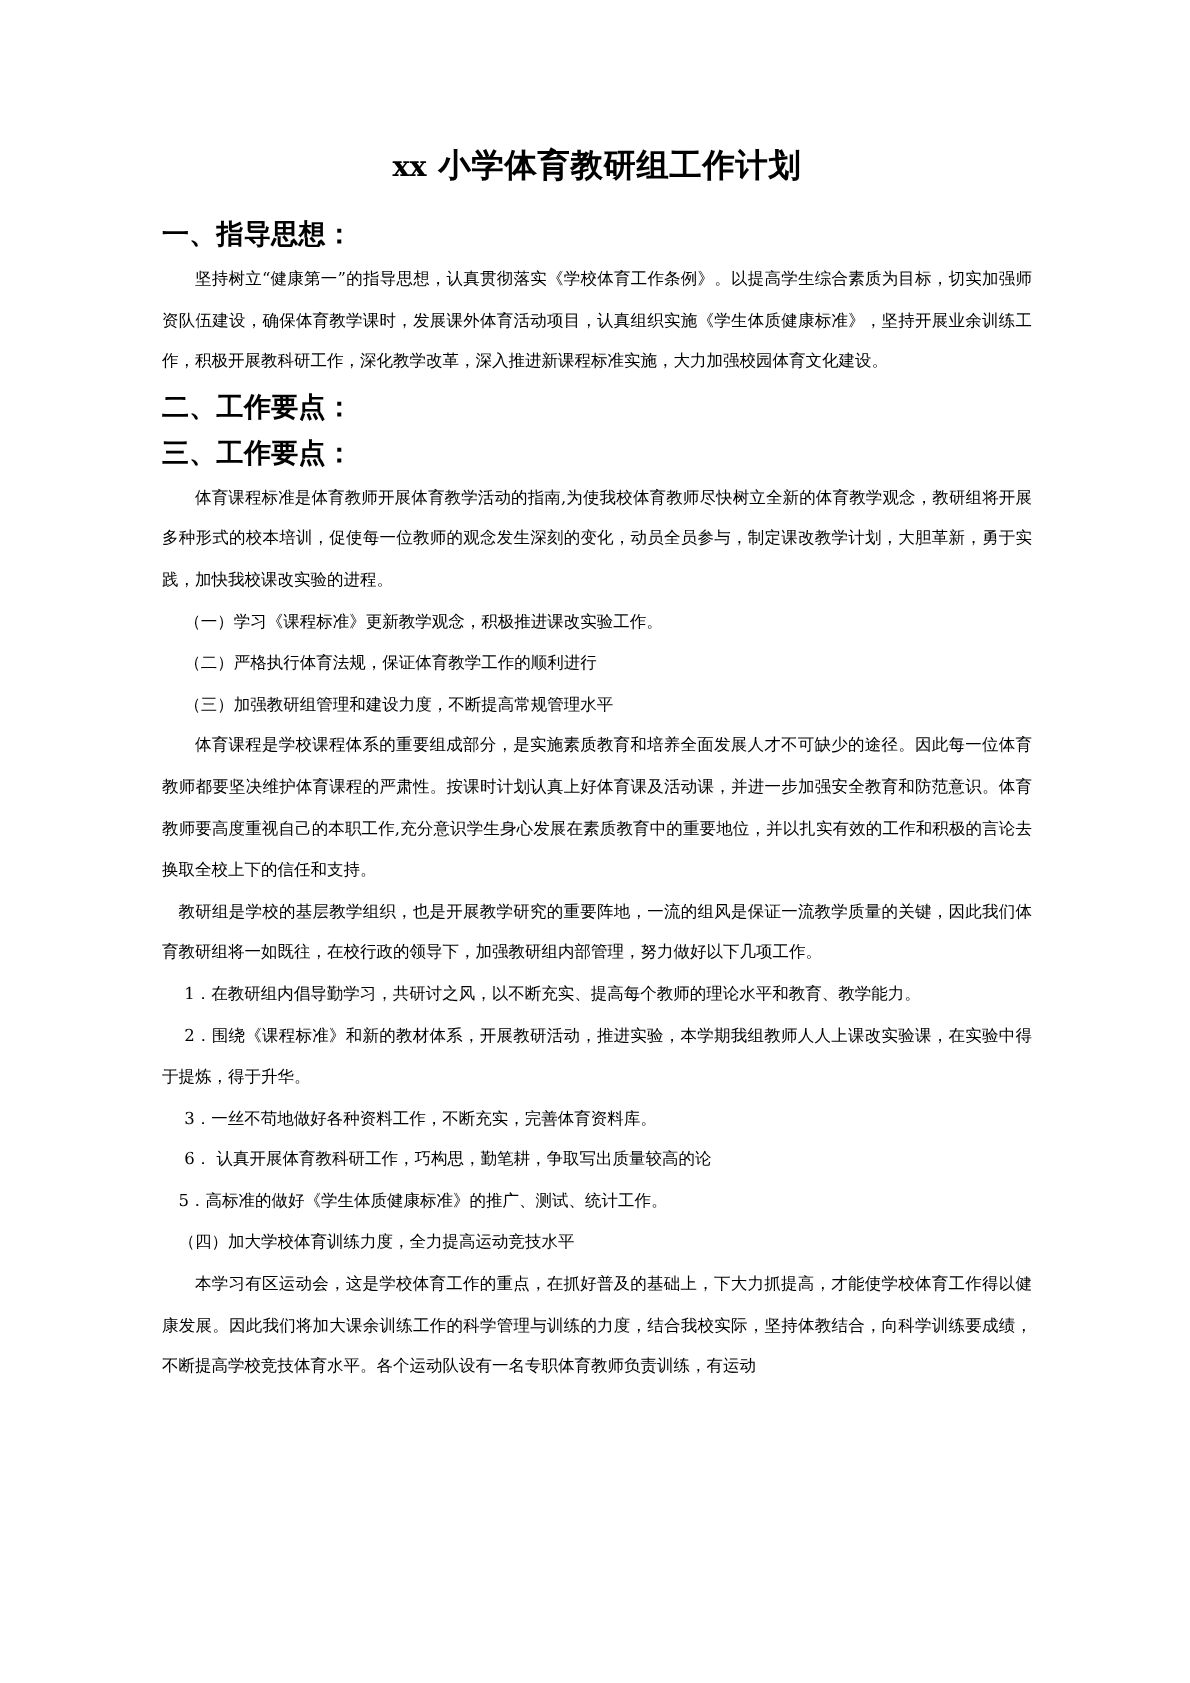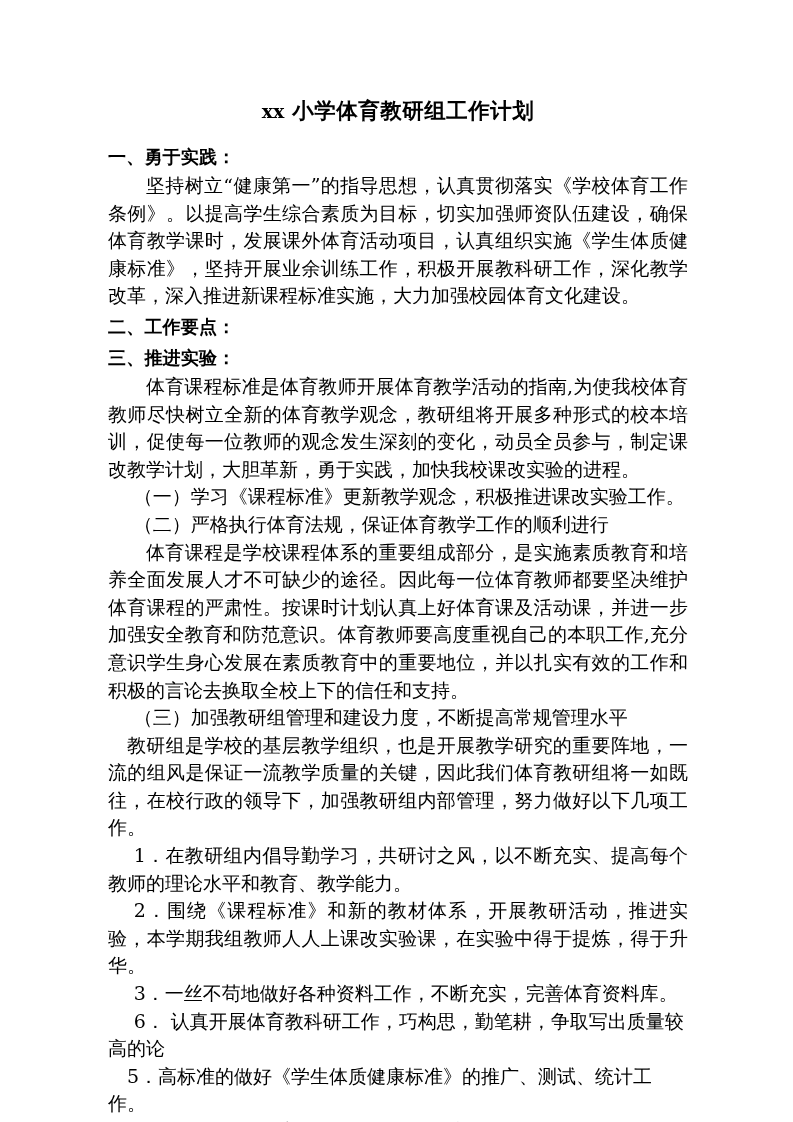--- a/index.html
+++ b/index.html
@@ -53,21 +53,21 @@
     font-family: "DejaVu Sans", "Liberation Sans", sans-serif;
     font-weight: bold;
     font-size: 18px;
     line-height: 28px;
     margin: 3px 0 1px 0;
     letter-spacing: 0.2px;
   }
 
   .para {
     font-family: "DejaVu Serif", "Liberation Serif", serif;
-    font-size: 19px;
+    font-size: 11px;
     line-height: 27.6px;
     text-align: justify;
     text-justify: inter-character;
     text-align-last: left;
     margin: 0;
     letter-spacing: 0px;
     word-break: break-all;
   }
   .para.indent2 {
     text-indent: 2em;
@@ -83,34 +83,34 @@
   }
 </style>
 </head>
 <body>
 
 <div class="page">
   <div class="content">
 
     <h1 class="doc-title"><span class="latin">xx</span><span> 小学体育教研组工作计划</span></h1>
 
-    <h2 class="sec-head">一、勇于实践：</h2>
+    <h2 class="sec-head">一、指导思想：</h2>
     <p class="para indent2">坚持树立“健康第一”的指导思想，认真贯彻落实《学校体育工作条例》。以提高学生综合素质为目标，切实加强师资队伍建设，确保体育教学课时，发展课外体育活动项目，认真组织实施《学生体质健康标准》，坚持开展业余训练工作，积极开展教科研工作，深化教学改革，深入推进新课程标准实施，大力加强校园体育文化建设。</p>
 
     <h2 class="sec-head">二、工作要点：</h2>
 
-    <h2 class="sec-head">三、推进实验：</h2>
+    <h2 class="sec-head">三、工作要点：</h2>
 
     <p class="para indent2">体育课程标准是体育教师开展体育教学活动的指南,为使我校体育教师尽快树立全新的体育教学观念，教研组将开展多种形式的校本培训，促使每一位教师的观念发生深刻的变化，动员全员参与，制定课改教学计划，大胆革新，勇于实践，加快我校课改实验的进程。</p>
     <p class="para indent15 nofill">（一）学习《课程标准》更新教学观念，积极推进课改实验工作。</p>
 
     <p class="para indent15 nofill">（二）严格执行体育法规，保证体育教学工作的顺利进行</p>
+    <p class="para indent15 nofill">（三）加强教研组管理和建设力度，不断提高常规管理水平</p>
+
     <p class="para indent2">体育课程是学校课程体系的重要组成部分，是实施素质教育和培养全面发展人才不可缺少的途径。因此每一位体育教师都要坚决维护体育课程的严肃性。按课时计划认真上好体育课及活动课，并进一步加强安全教育和防范意识。体育教师要高度重视自己的本职工作,充分意识学生身心发展在素质教育中的重要地位，并以扎实有效的工作和积极的言论去换取全校上下的信任和支持。</p>
-
-    <p class="para indent15 nofill">（三）加强教研组管理和建设力度，不断提高常规管理水平</p>
     <p class="para indent1">教研组是学校的基层教学组织，也是开展教学研究的重要阵地，一流的组风是保证一流教学质量的关键，因此我们体育教研组将一如既往，在校行政的领导下，加强教研组内部管理，努力做好以下几项工作。</p>
 
     <p class="para indent15">1．在教研组内倡导勤学习，共研讨之风，以不断充实、提高每个教师的理论水平和教育、教学能力。</p>
     <p class="para indent15">2．围绕《课程标准》和新的教材体系，开展教研活动，推进实验，本学期我组教师人人上课改实验课，在实验中得于提炼，得于升华。</p>
     <p class="para indent15 nofill">3．一丝不苟地做好各种资料工作，不断充实，完善体育资料库。</p>
     <p class="para indent15 nofill">6． 认真开展体育教科研工作，巧构思，勤笔耕，争取写出质量较高的论</p>
     <p class="para indent1 nofill">5．高标准的做好《学生体质健康标准》的推广、测试、统计工作。</p>
 
     <p class="para indent1 nofill">（四）加大学校体育训练力度，全力提高运动竞技水平</p>
     <p class="para indent2">本学习有区运动会，这是学校体育工作的重点，在抓好普及的基础上，下大力抓提高，才能使学校体育工作得以健康发展。因此我们将加大课余训练工作的科学管理与训练的力度，结合我校实际，坚持体教结合，向科学训练要成绩，不断提高学校竞技体育水平。各个运动队设有一名专职体育教师负责训练，有运动</p>

